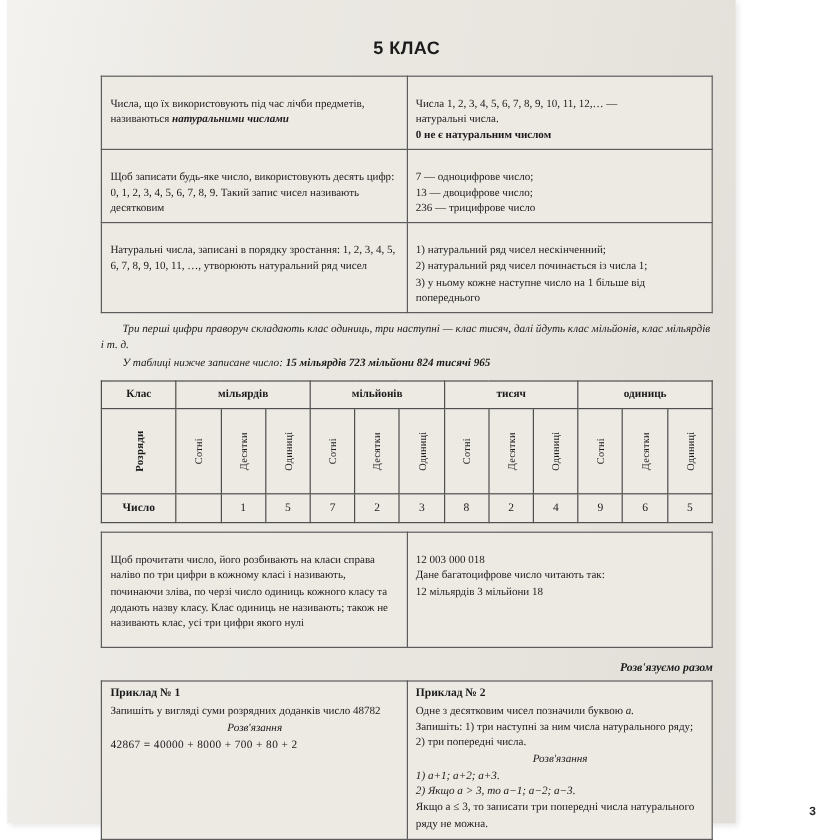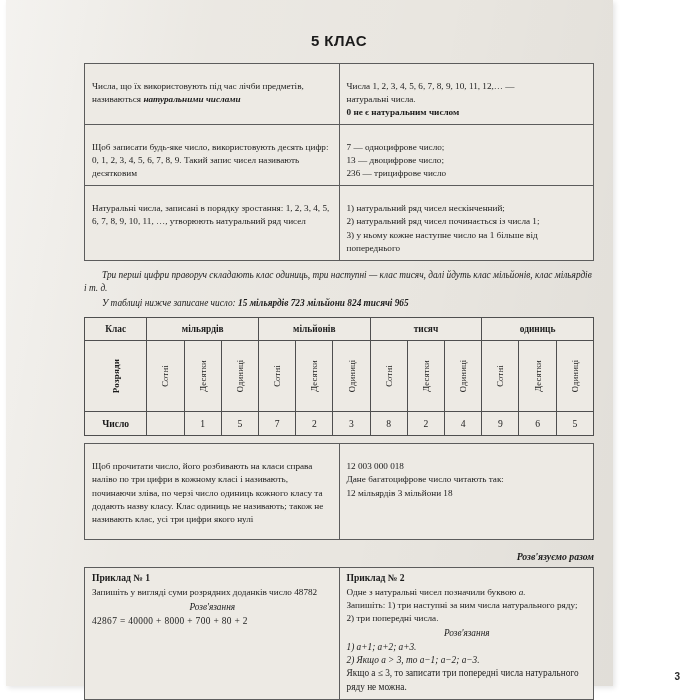--- a/index.html
+++ b/index.html
@@ -348,21 +348,21 @@
       <tbody>
           <tr>
         <td class="half">
           <span class="ex-title">Приклад № 1</span>
           <span class="ln">Запишіть у вигляді суми розрядних доданків число 48782</span>
           <span class="sol-label">Розв'язання</span>
           <span class="math">42867 = 40000 + 8000 + 700 + 80 + 2</span>
         </td>
         <td class="half">
           <span class="ex-title">Приклад № 2</span>
-          <span class="ln"><span>Одне з натуральні чисел позначили буквою</span> <span class="it">a.</span></span>
+          <span class="ln"><span>Одне з десятковим чисел позначили буквою</span> <span class="it">a.</span></span>
           <span class="ln">Запишіть: 1) три наступні за ним числа натурального ряду; 2) три попередні числа.</span>
           <span class="sol-label">Розв'язання</span>
           <span class="mathline it">1) a+1; a+2; a+3.</span>
           <span class="mathline it">2) Якщо a &gt; 3, то a−1; a−2; a−3.</span>
           <span class="mathline">Якщо a ≤ 3, то записати три попередні числа натурального ряду не можна.</span>
         </td>
       </tr>
     </tbody>
       </table>
 

